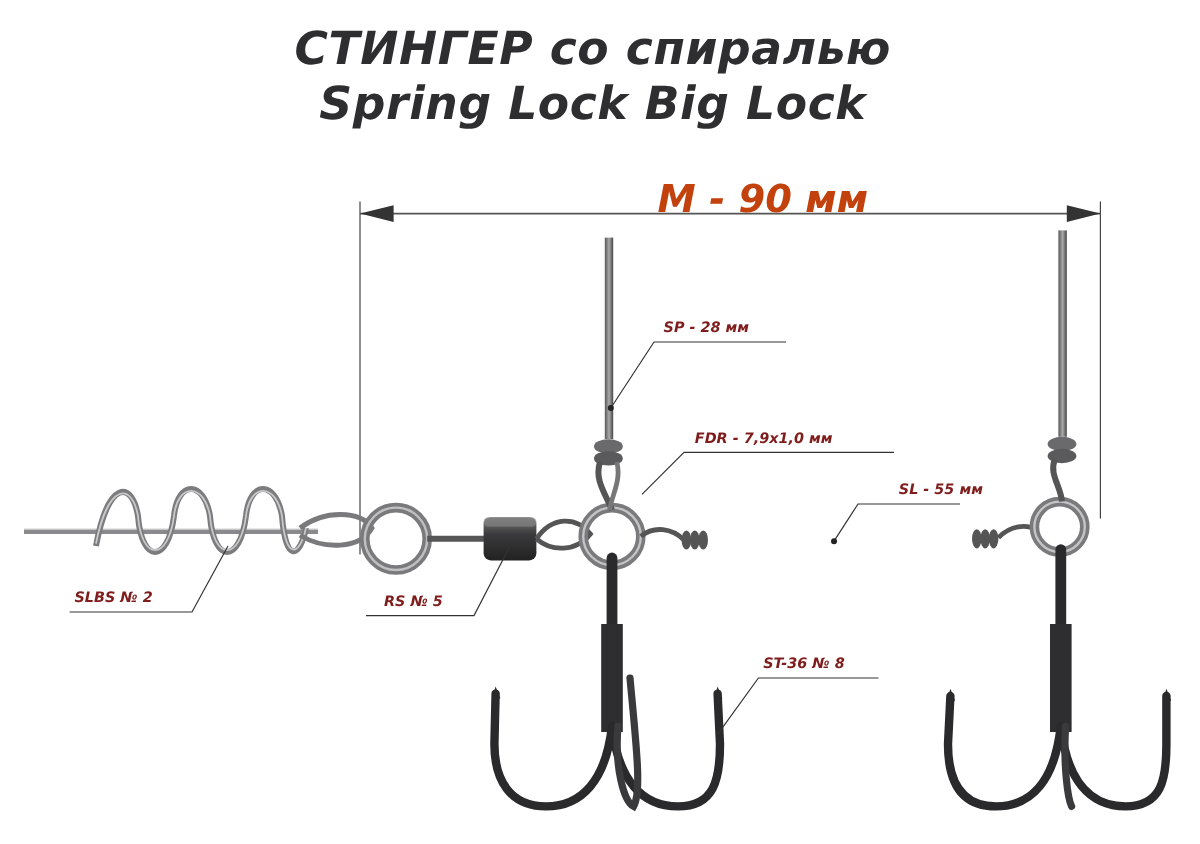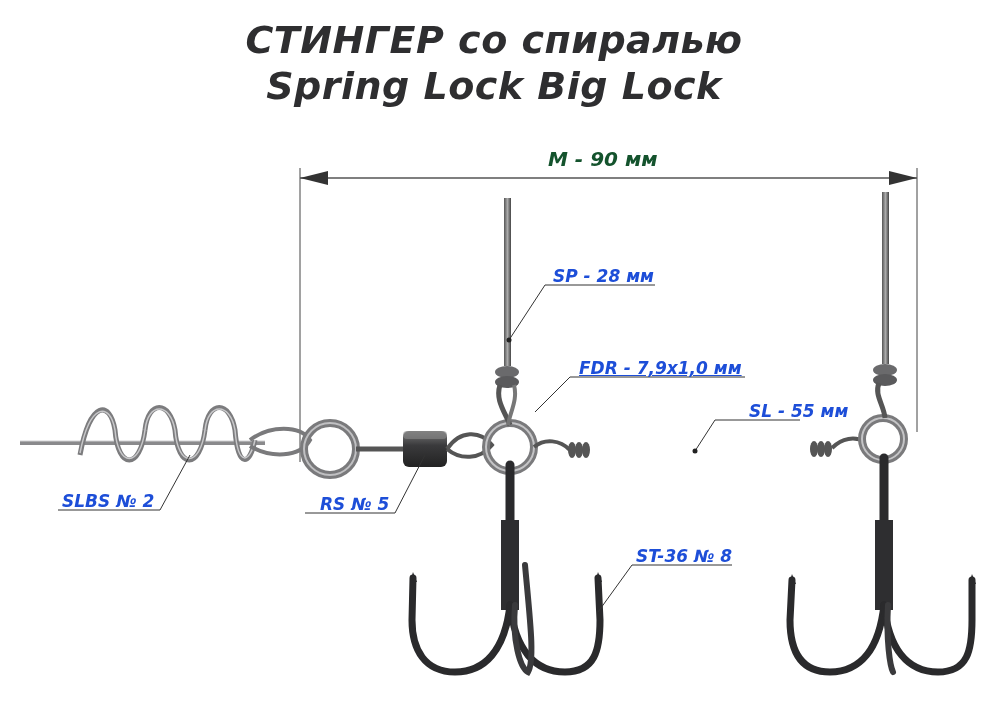--- a/index.html
+++ b/index.html
@@ -2,24 +2,24 @@
 <html><head>
 <meta charset="utf-8">
 <style>
   html, body { margin: 0; padding: 0; background: #ffffff; }
   body { width: 1000px; height: 703px; position: relative; overflow: hidden;
          font-family: "DejaVu Sans", "Liberation Sans", sans-serif; }
   .title { position: absolute; left: 0; width: 988px; text-align: center;
            font-weight: bold; font-style: italic; color: #2e2e30; letter-spacing: 0.5px; }
   .title.l1 { top: 18px; font-size: 38px; }
   .title.l2 { top: 64px; font-size: 38px; }
-  .lbl { position: absolute; font-weight: bold; font-style: italic; color: #1d4ed8;
-         font-size: 17px; white-space: nowrap; }
-  .dim { position: absolute; font-weight: bold; font-style: italic; color: #14532d;
-         font-size: 20px; white-space: nowrap; }
+  .lbl { position: absolute; font-weight: bold; font-style: italic; color: #7f1d1d;
+         font-size: 12px; white-space: nowrap; }
+  .dim { position: absolute; font-weight: bold; font-style: italic; color: #c2410c;
+         font-size: 32px; white-space: nowrap; }
   svg.diagram { position: absolute; left: 0; top: 0; }
 </style>
 </head>
 <body>
 
 <div class="title l1">СТИНГЕР со спиралью</div>
 <div class="title l2">Spring Lock Big Lock</div>
 
 <svg class="diagram" width="1000" height="703" viewBox="0 0 1000 703">
   <defs>
@@ -140,17 +140,17 @@
     <polyline points="425,455 395,513 305,513"></polyline>
     <polyline points="598,612 632,565 732,565"></polyline>
   </g>
   <circle cx="509" cy="340" r="2.5" fill="#222"></circle>
   <circle cx="695" cy="451" r="2.5" fill="#222"></circle>
 </svg>
 
 <div class="dim" style="left:548px; top:147px;">M - 90 мм</div>
 
 <div class="lbl" style="left:553px; top:266px;">SP - 28 мм</div>
-<div class="lbl" style="left:579px; top:358px;text-decoration:underline;">FDR - 7,9x1,0 мм</div>
+<div class="lbl" style="left:579px; top:358px;">FDR - 7,9x1,0 мм</div>
 <div class="lbl" style="left:720px; top:401px;margin-left:29px;">SL - 55 мм</div>
 <div class="lbl" style="left:62px; top:491px;text-align:right;">SLBS № 2</div>
 <div class="lbl" style="left:320px; top:494px;">RS № 5</div>
 <div class="lbl" style="left:636px; top:546px;">ST-36 № 8</div>
 
 </body></html>

